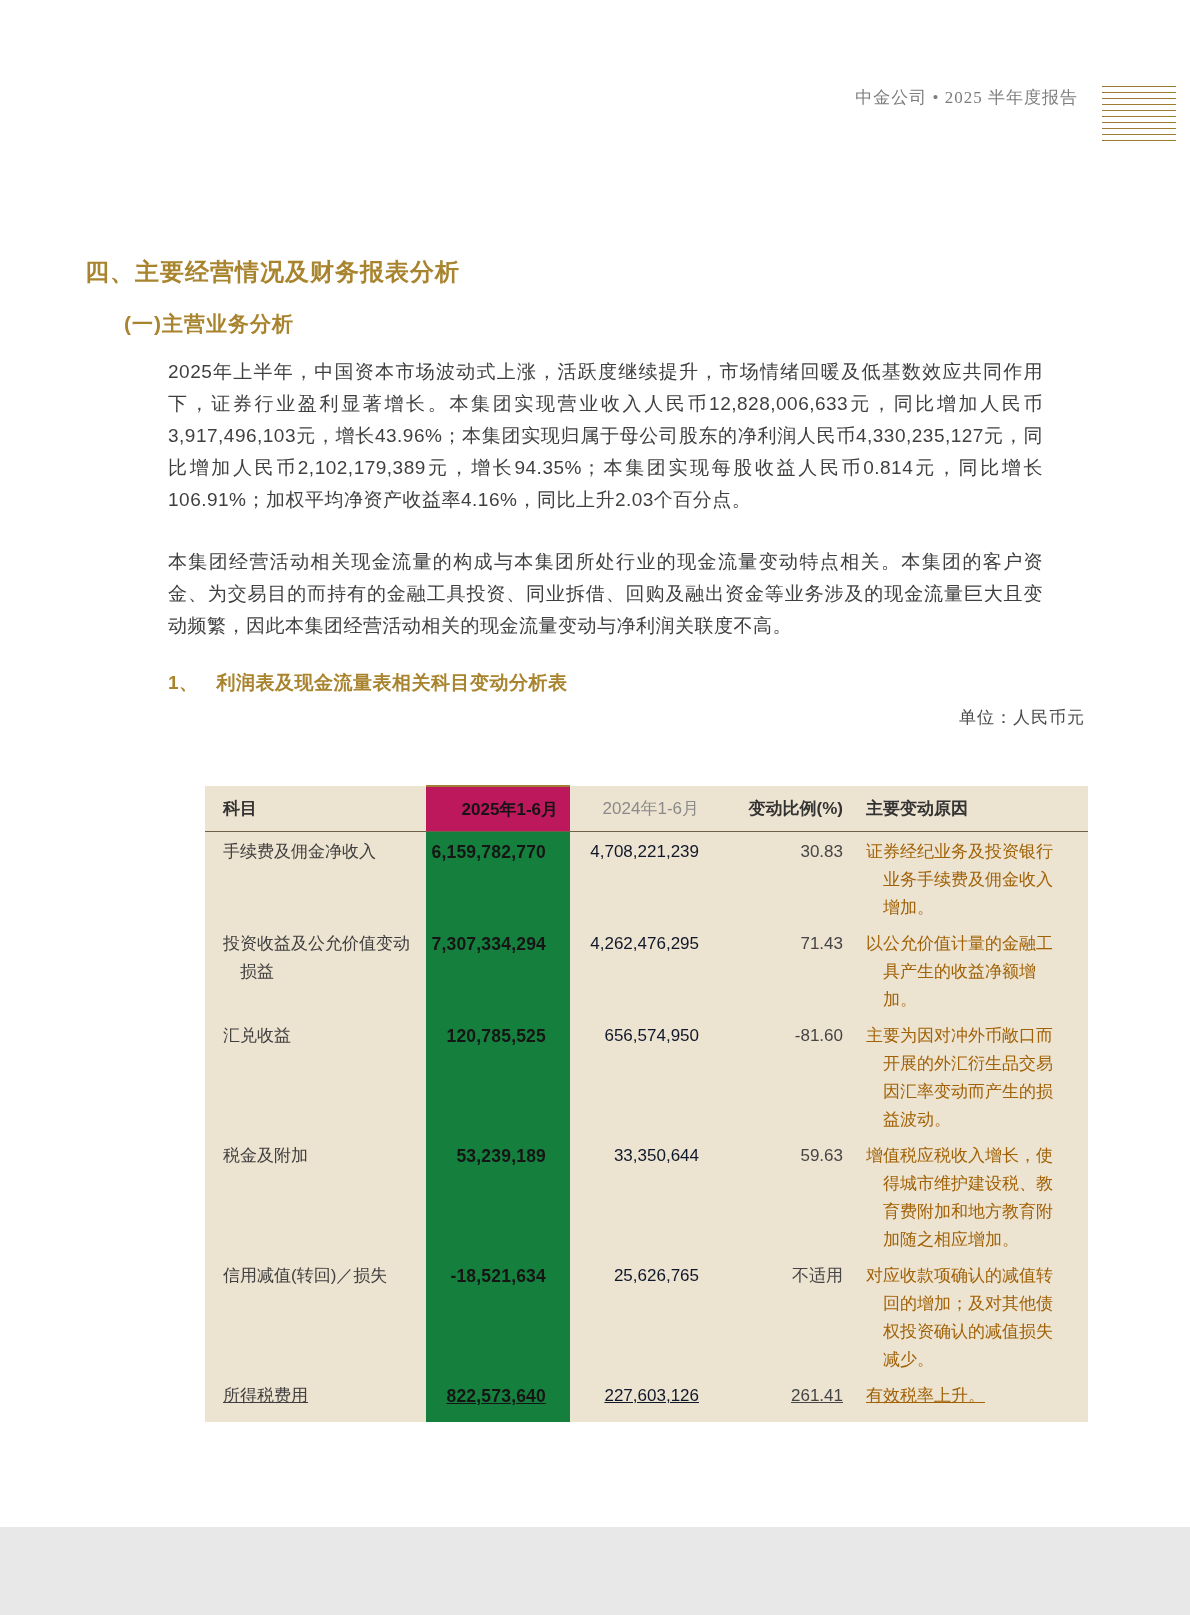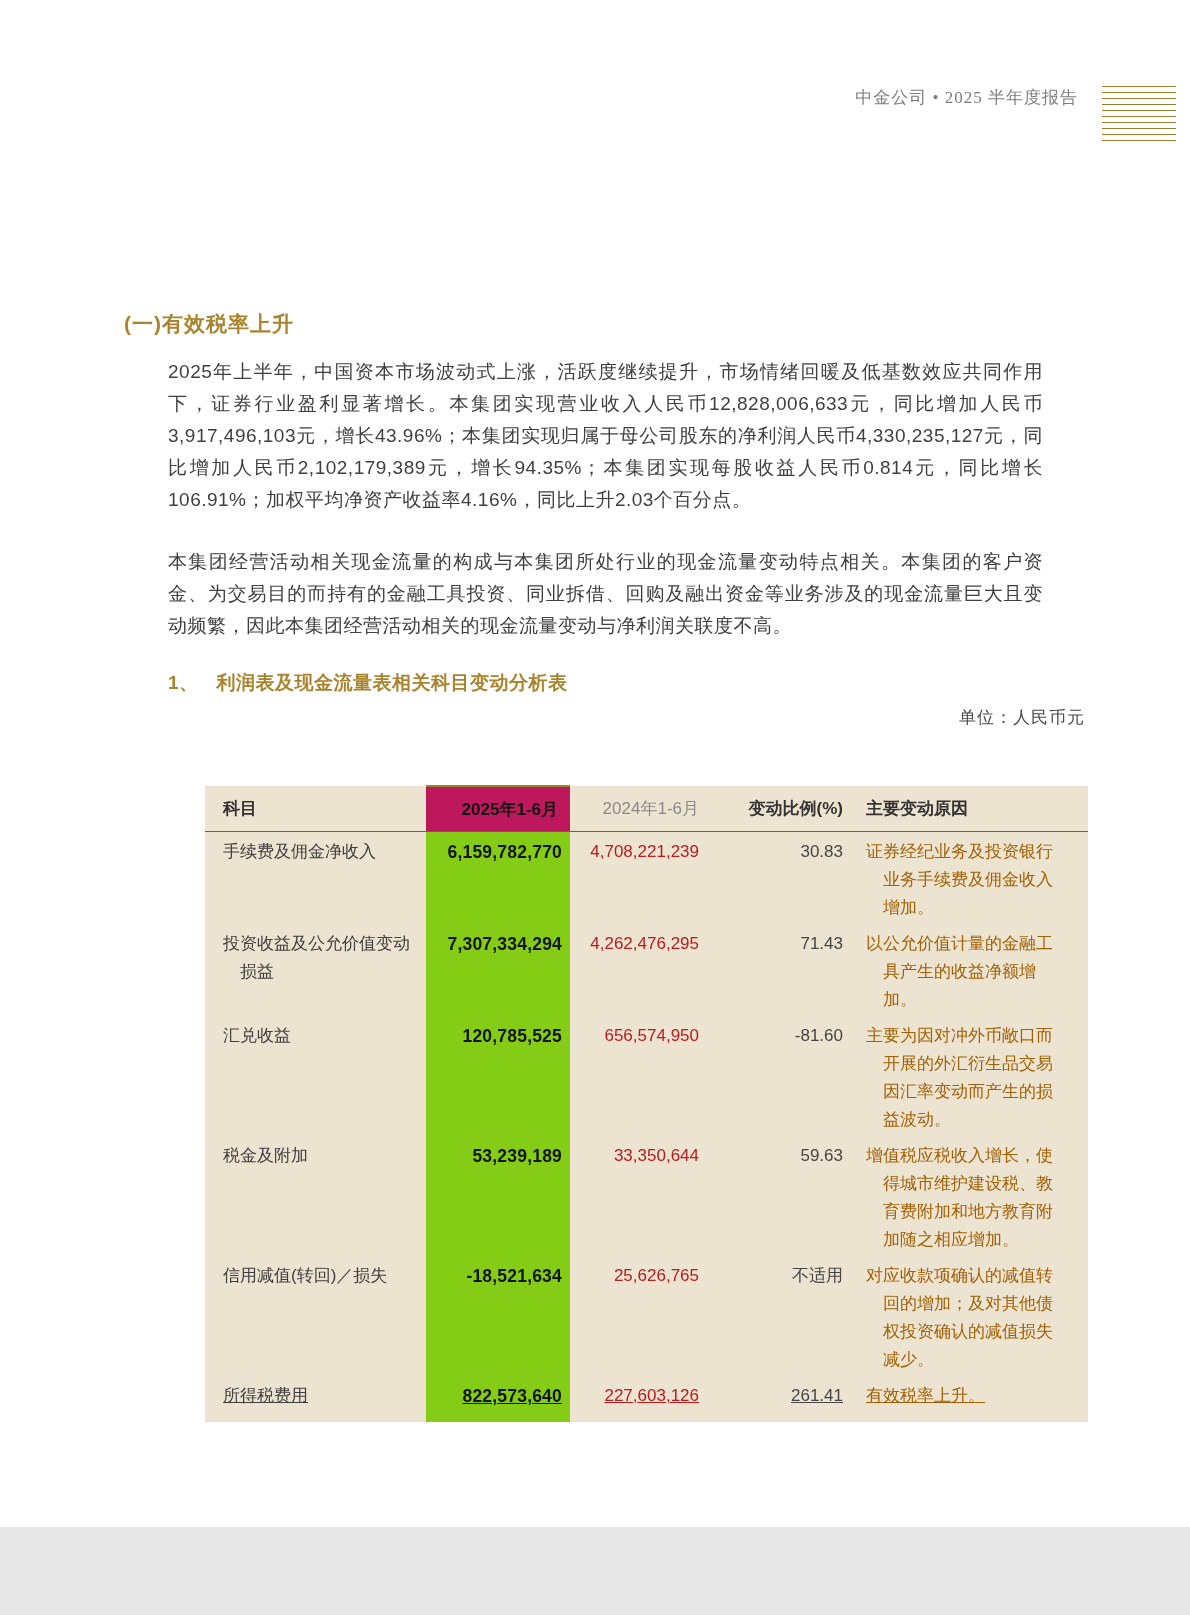--- a/index.html
+++ b/index.html
@@ -77,43 +77,44 @@
   .analysis-table td{
     vertical-align:top;line-height:28px;
     padding-top:6px;padding-bottom:2px;
   }
   .analysis-table tbody tr:last-child td{padding-bottom:12px;text-decoration:underline;}
   td.c-account{color:#3f3f3f;padding-left:18px;padding-right:6px;}
   td.c-account .wrap,td.c-reason .wrap{
     display:block;padding-left:1em;text-indent:-1em;
   }
   td.c-2025{
-    background:#84cc16;text-align:right;padding-right:8px;
+    background:#15803d;text-align:right;padding-right:24px;
     font-weight:bold;color:#151515;font-size:17.5px;letter-spacing:0.2px;
   }
-  td.c-2024{text-align:right;padding-right:13px;color:#b91c1c;}
+  td.c-2024{text-align:right;padding-right:13px;color:#0f172a;}
   td.c-change{text-align:right;padding-right:13px;color:#454545;}
   td.c-reason{color:#a16207;padding-left:10px;padding-right:21px;}
   
   .page-number{
     position:absolute;right:112px;top:1530px;
     font-family:Liberation Mono, monospace;
     font-size:18px;color:#5a5a5a;letter-spacing:2px;
   }
 </style>
 </head>
 <body>
 
 <div class="page">
 
   <div class="header-title">中金公司 • 2025 半年度报告</div>
   <div class="header-deco"></div>
 
-
-  <div class="section-heading">(一)有效税率上升</div>
+  <div class="chapter-heading">四、主要经营情况及财务报表分析</div>
+
+  <div class="section-heading">(一)主营业务分析</div>
 
   <div class="para para-1">2025年上半年，中国资本市场波动式上涨，活跃度继续提升，市场情绪回暖及低基数效应共同作用下，证券行业盈利显著增长。本集团实现营业收入人民币12,828,006,633元，同比增加人民币3,917,496,103元，增长43.96%；本集团实现归属于母公司股东的净利润人民币4,330,235,127元，同比增加人民币2,102,179,389元，增长94.35%；本集团实现每股收益人民币0.814元，同比增长106.91%；加权平均净资产收益率4.16%，同比上升2.03个百分点。</div>
 
   <div class="para para-2">本集团经营活动相关现金流量的构成与本集团所处行业的现金流量变动特点相关。本集团的客户资金、为交易目的而持有的金融工具投资、同业拆借、回购及融出资金等业务涉及的现金流量巨大且变动频繁，因此本集团经营活动相关的现金流量变动与净利润关联度不高。</div>
 
   <div class="subsection-heading">
     <span>1、</span>
     <span>利润表及现金流量表相关科目变动分析表</span>
   </div>
 

